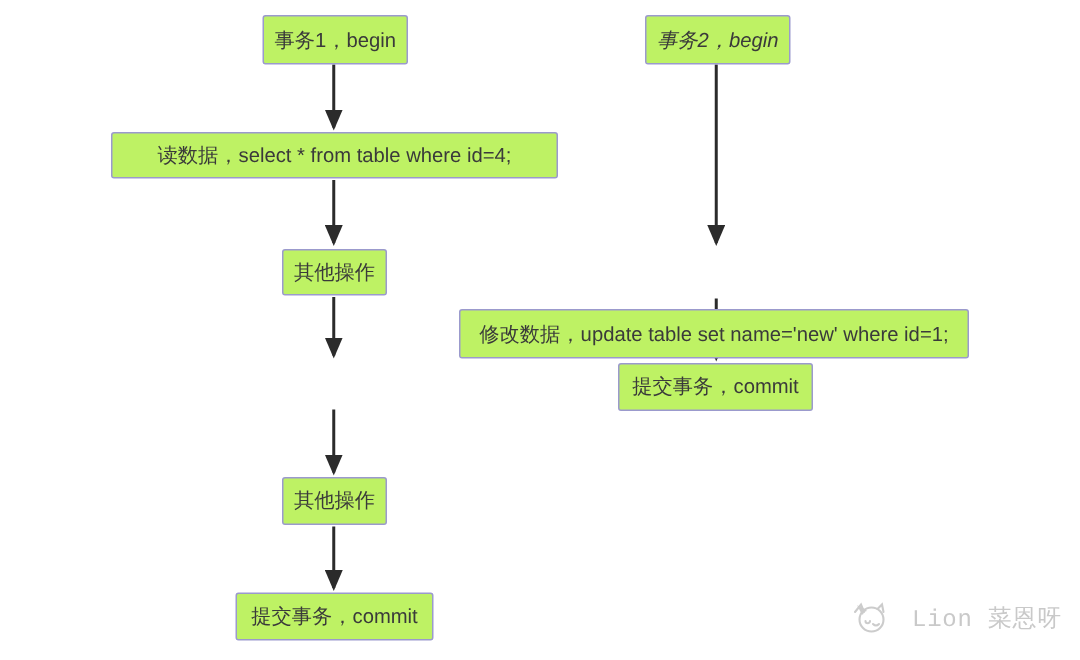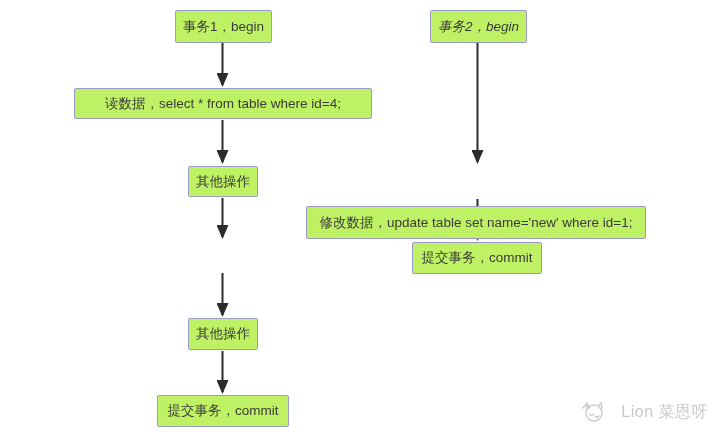--- a/index.html
+++ b/index.html
@@ -40,20 +40,21 @@
     right: 12px;
     top: 396px;
     height: 32px;
     display: flex;
     align-items: center;
     gap: 14px;
     color: #c9c9c9;
     font-size: 16px;
     letter-spacing: 0.5px;
     user-select: none;
+    font-family: Liberation Mono, monospace;
   }
   .watermark .wm-icon { display: inline-flex; }
 </style>
 </head>
 <body>
 
 <div class="canvas">
 
   <svg class="arrow-layer" width="720" height="440" viewBox="0 0 720 440" xmlns="http://www.w3.org/2000/svg">
     <defs>

